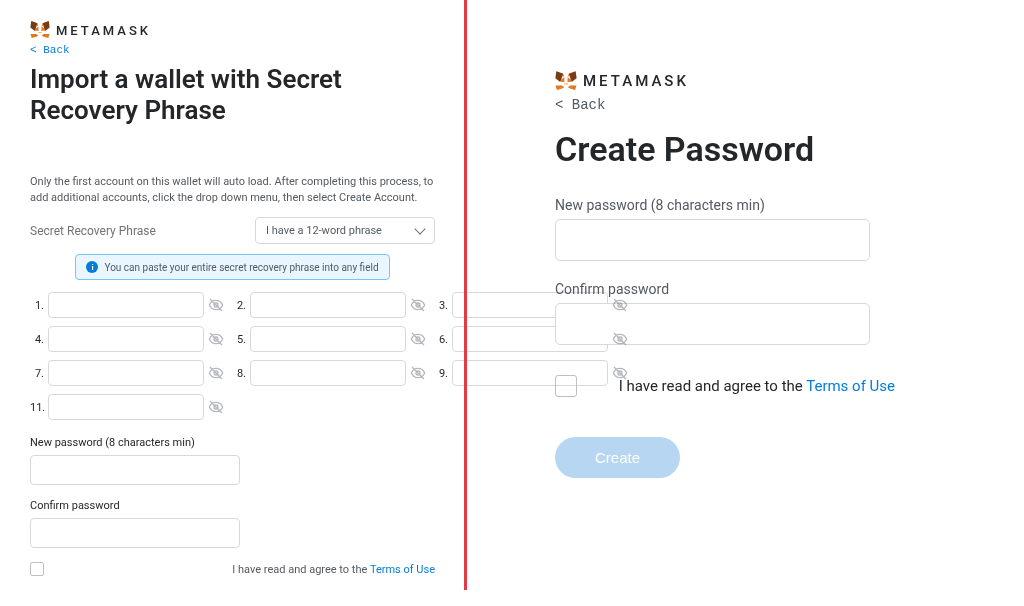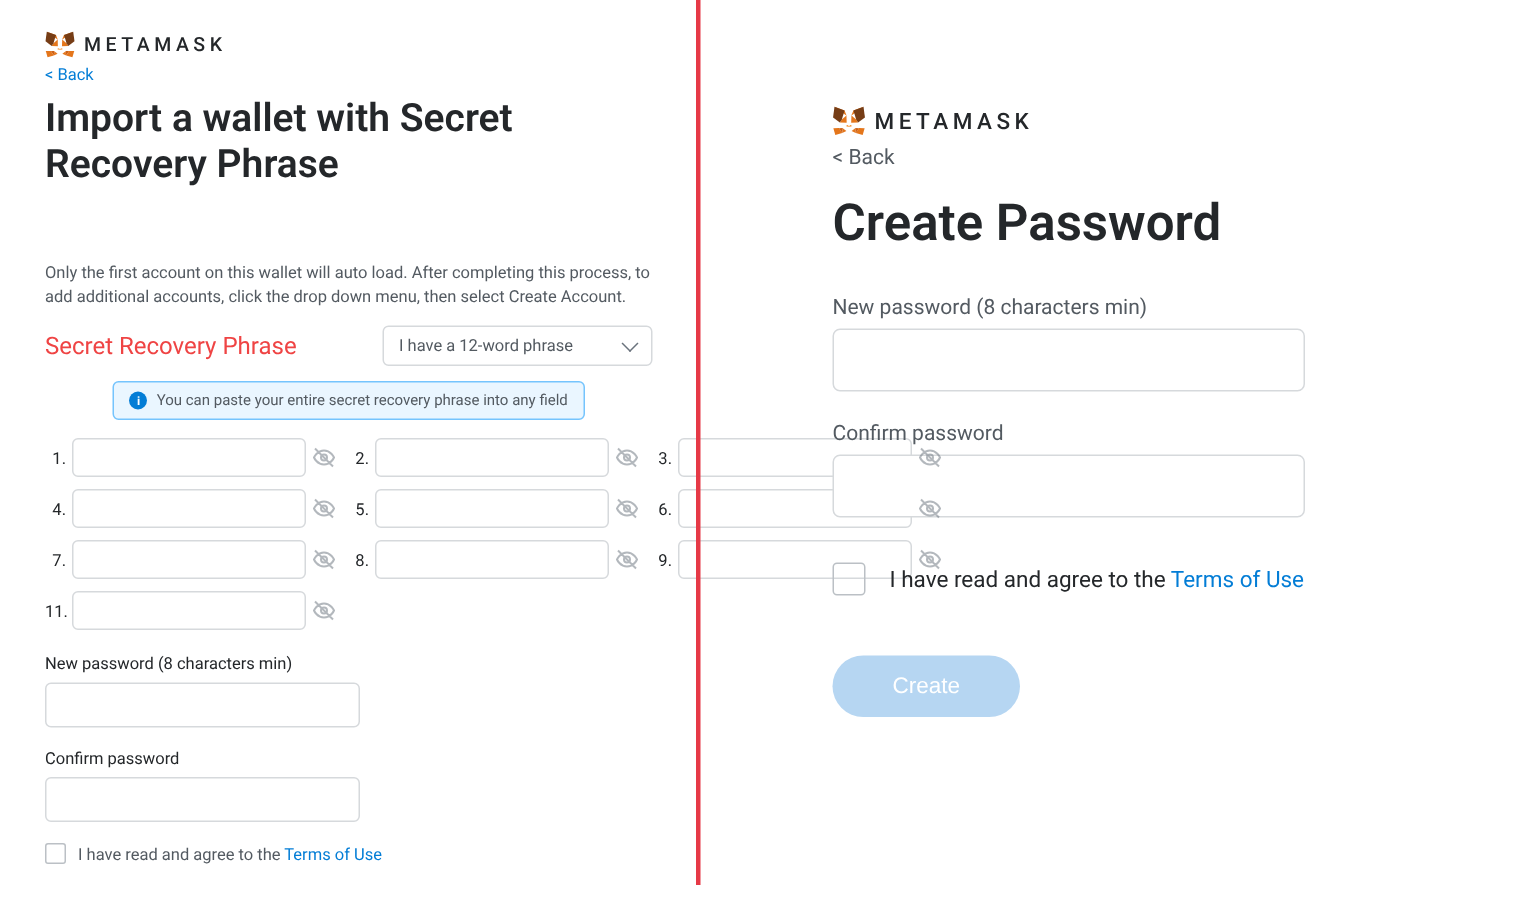--- a/index.html
+++ b/index.html
@@ -58,20 +58,21 @@
     .panel-right .brand {
       font-size: 15px;
       letter-spacing: 3px;
     }
     .back-link {
       color: #037dd6;
       font-size: 11px;
       display: inline-block;
       margin-bottom: 8px;
       cursor: pointer;
+      font-family: Liberation Mono, monospace;
     }
     .panel-right .back-link {
       font-size: 14px;
       color: #535a61;
     }
     .title-left {
       font-size: 26px;
       font-weight: 600;
       color: #24272a;
       margin-bottom: 12px;
@@ -91,22 +92,22 @@
       line-height: 1.4;
       margin-top: 48px;
     }
     .srp-row {
       display: flex;
       align-items: center;
       justify-content: space-between;
       margin-bottom: 10px;
     }
     .srp-label {
-      font-size: 16px;
-      color: #ef4444;
+      font-size: 12px;
+      color: #737373;
     }
     .select-box {
       border: 1px solid #d6d9dc;
       border-radius: 4px;
       padding: 6px 10px;
       width: 180px;
       display: flex;
       justify-content: space-between;
       align-items: center;
       font-size: 11px;
@@ -203,20 +204,21 @@
       height: 42px;
       border-radius: 5px;
       margin-bottom: 20px;
     }
     .checkbox-row {
       display: flex;
       align-items: center;
       gap: 8px;
       margin-bottom: 16px;
       font-size: 11px;
+      justify-content: space-between;
     }
     .panel-right .checkbox-row {
       font-size: 15px;
       gap: 16px;
       margin-bottom: 40px;
       margin-top: 10px;
     }
     .checkbox {
       width: 14px;
       height: 14px;

